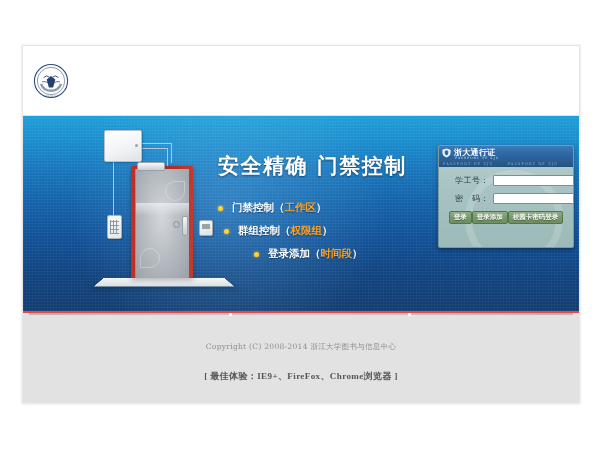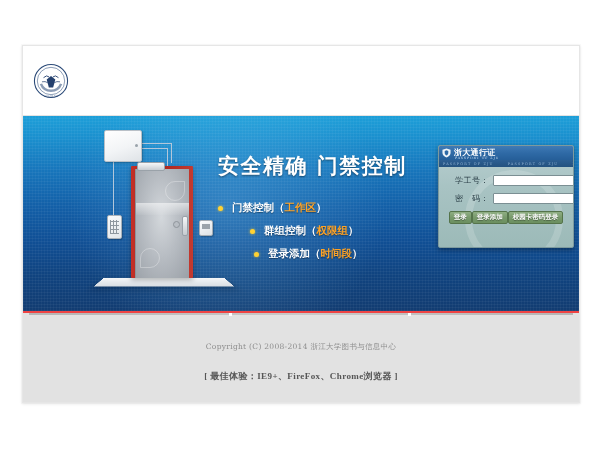--- a/index.html
+++ b/index.html
@@ -325,21 +325,21 @@
     font-family: "DejaVu Sans", "Liberation Sans", sans-serif;
     font-size: 10.5px;
     font-weight: bold;
     color: #ffffff;
     text-shadow: 0 1px 1px rgba(0,0,0,0.40);
     margin-bottom: 9px;
     white-space: nowrap;
     display: flex;
     align-items: center;
   }
-  .bullets li:nth-child(2) { margin-left: 32px; }
+  .bullets li:nth-child(2) { margin-left: 6px; }
   .bullets li:nth-child(3) { margin-left: 36px; }
   .dot {
     width: 5px;
     height: 5px;
     border-radius: 50%;
     background: #ffd233;
     box-shadow: 0 0 3px rgba(255,210,51,0.8);
     margin-right: 9px;
     flex: 0 0 5px;
   }

